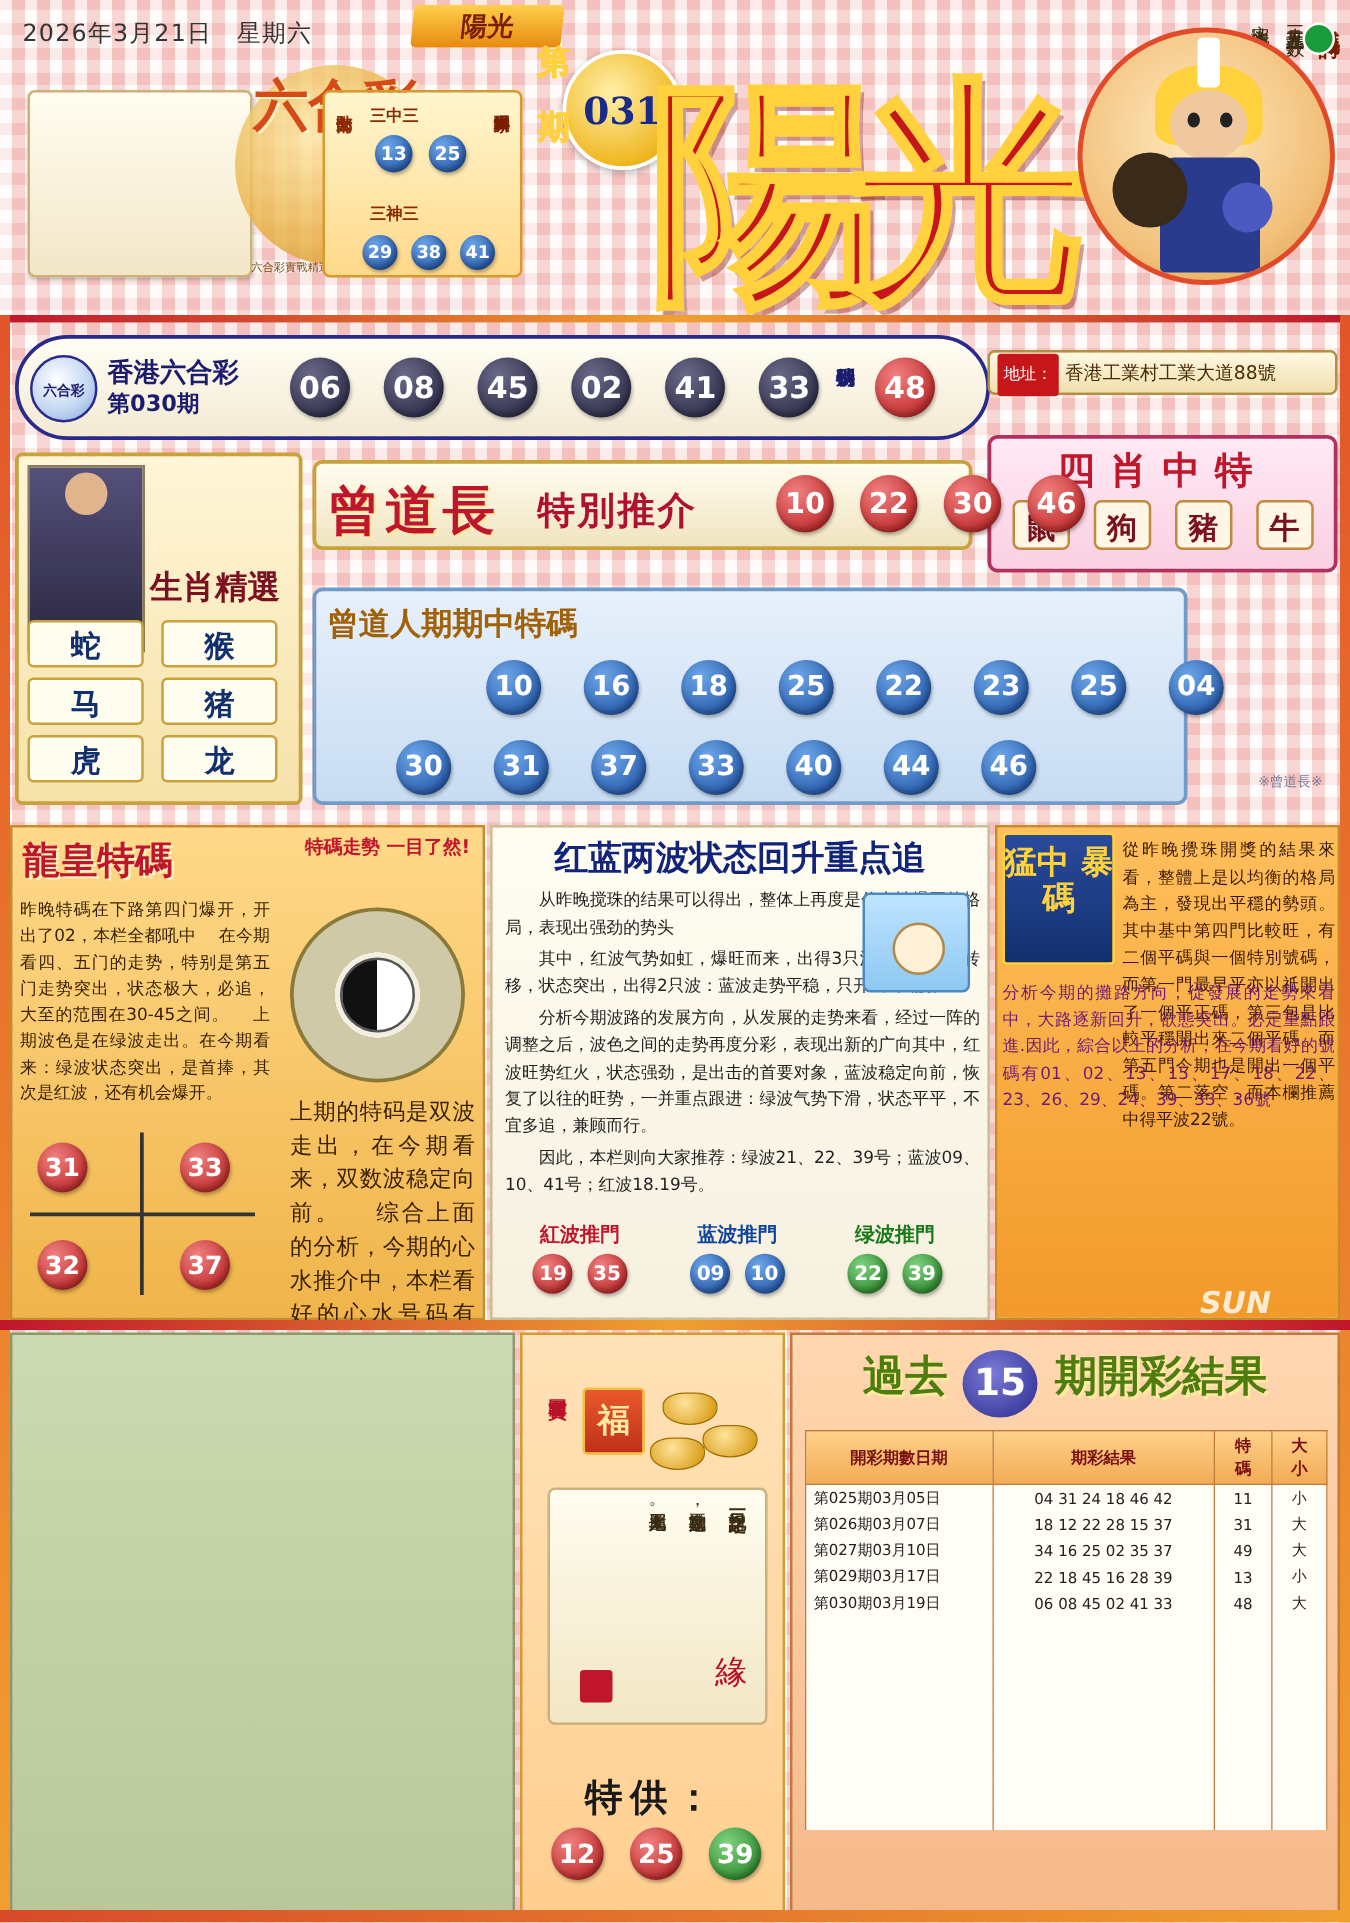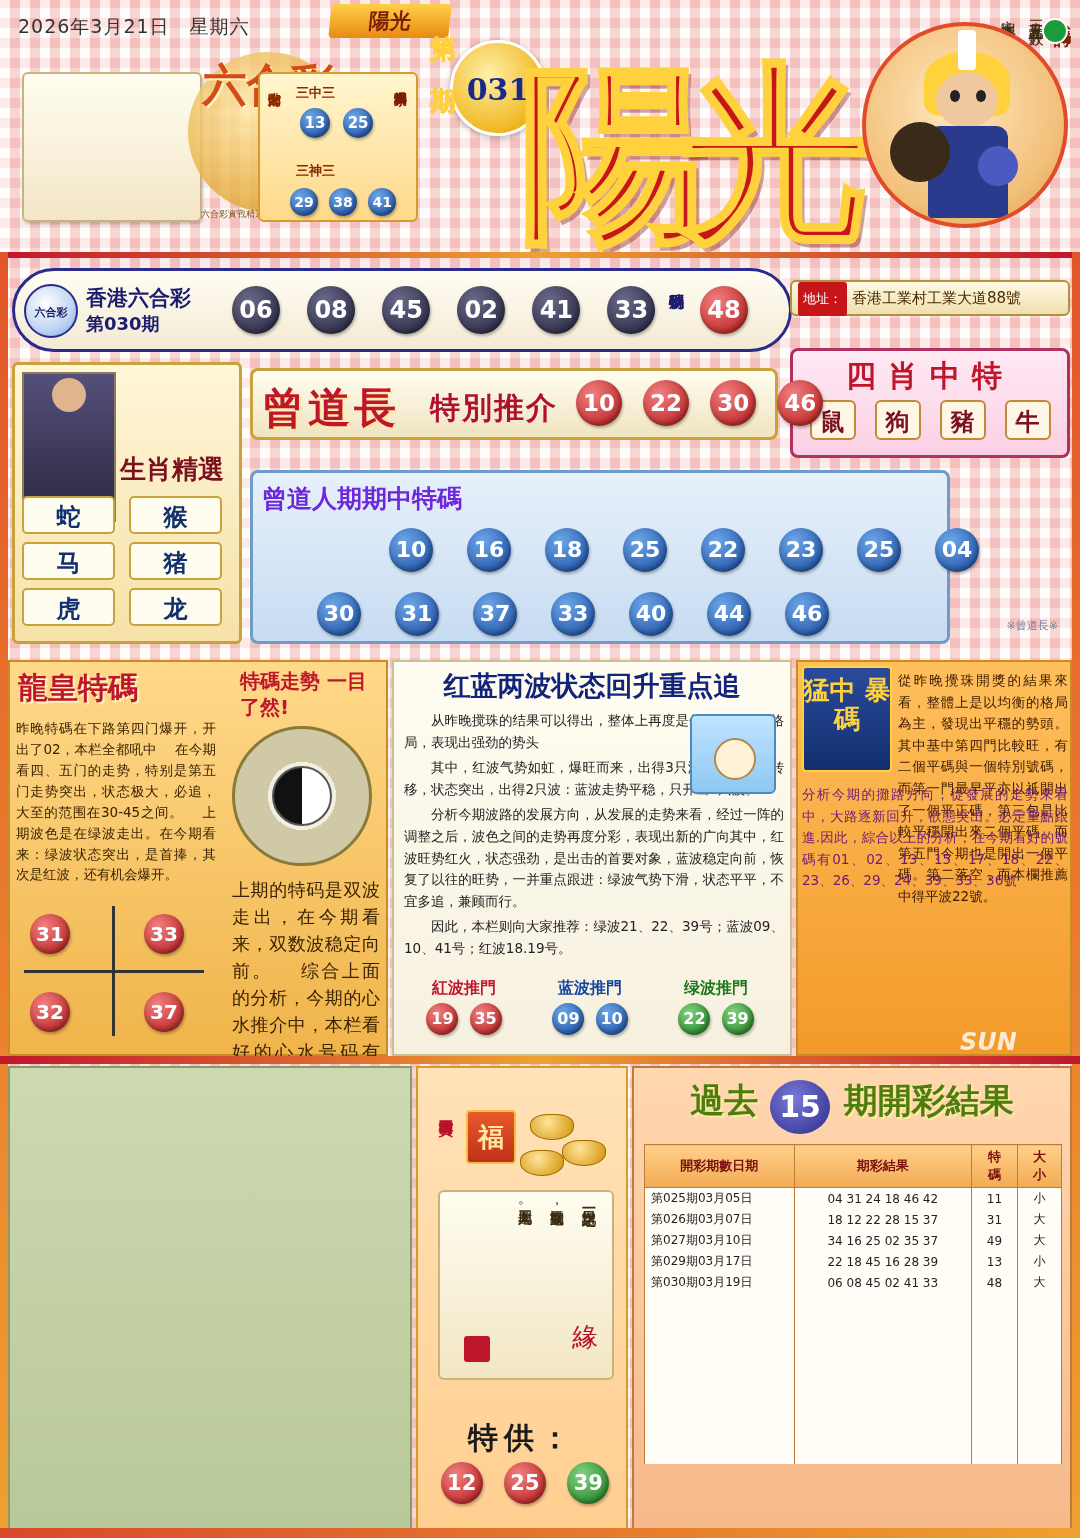--- a/index.html
+++ b/index.html
@@ -226,30 +226,30 @@
     position:absolute; left:262px; top:380px;
     font-size:42px; font-weight:bold; color:#c0162c;
     font-family:"DejaVu Serif", serif; letter-spacing:4px;
     text-shadow:2px 2px 0 #ffe9a0;
   }
   .tj-text {
     position:absolute; left:430px; top:388px;
     font-size:30px; font-weight:bold; color:#b01030;
     font-family:"DejaVu Serif", serif; letter-spacing:2px;
   }
-  .tj-balls { position:absolute; left:576px; top:380px; }
+  .tj-balls { position:absolute; left:621px; top:380px; }
   .tj-balls .ball { width:46px; height:46px; line-height:46px; font-size:23px; margin-right:16px; }
   .midbox {
     position:absolute; left:250px; top:470px; width:700px; height:174px;
     background:linear-gradient(180deg,#e7f0fb,#c7dcf2);
     border:3px solid #6f9bc8; border-radius:8px;
   }
   .midbox-title {
     position:absolute; left:262px; top:482px;
-    font-size:25px; font-weight:bold; color:#6d28d9;
+    font-size:25px; font-weight:bold; color:#a16207;
     font-family:"DejaVu Serif", serif;
   }
   .midrow { position:absolute; display:flex; }
   .midrow .ball { width:44px; height:44px; line-height:44px; font-size:22px; }
   .midrow > div { width:78px; text-align:center; }
   .mid-r1 { left:372px; top:528px; }
   .mid-r2 { left:300px; top:592px; }
   .mid-sign {
     position:absolute; right:22px; top:618px; font-size:11px; color:#7a7a9a;
   }
@@ -260,22 +260,22 @@
     border:2px solid #c98c25;
   }
   .col-a-title {
     position:absolute; left:18px; top:668px;
     font-size:30px; font-weight:bold; color:#c0162c;
     font-family:"DejaVu Serif", serif;
     text-shadow:2px 2px 0 #fff3c0;
   }
   .col-a-slogan {
     position:absolute; left:240px; top:668px; width:140px;
-    font-size:20px; font-weight:bold; color:#c0162c; line-height:1.3;
-    text-align:left;
+    font-size:15px; font-weight:bold; color:#c0162c; line-height:1.3;
+    text-align:center;
   }
   .col-a-text {
     position:absolute; left:16px; top:718px; width:200px;
     font-size:13.5px; color:#3a2200; line-height:1.55; text-align:justify;
   }
   .bagua {
     position:absolute; left:232px; top:726px; width:140px; height:140px;
     border-radius:50%;
     background:radial-gradient(circle at 50% 50%, #f2efe0 0 36%, #cfc9a8 36% 100%);
     border:3px solid #8a7a3a;

